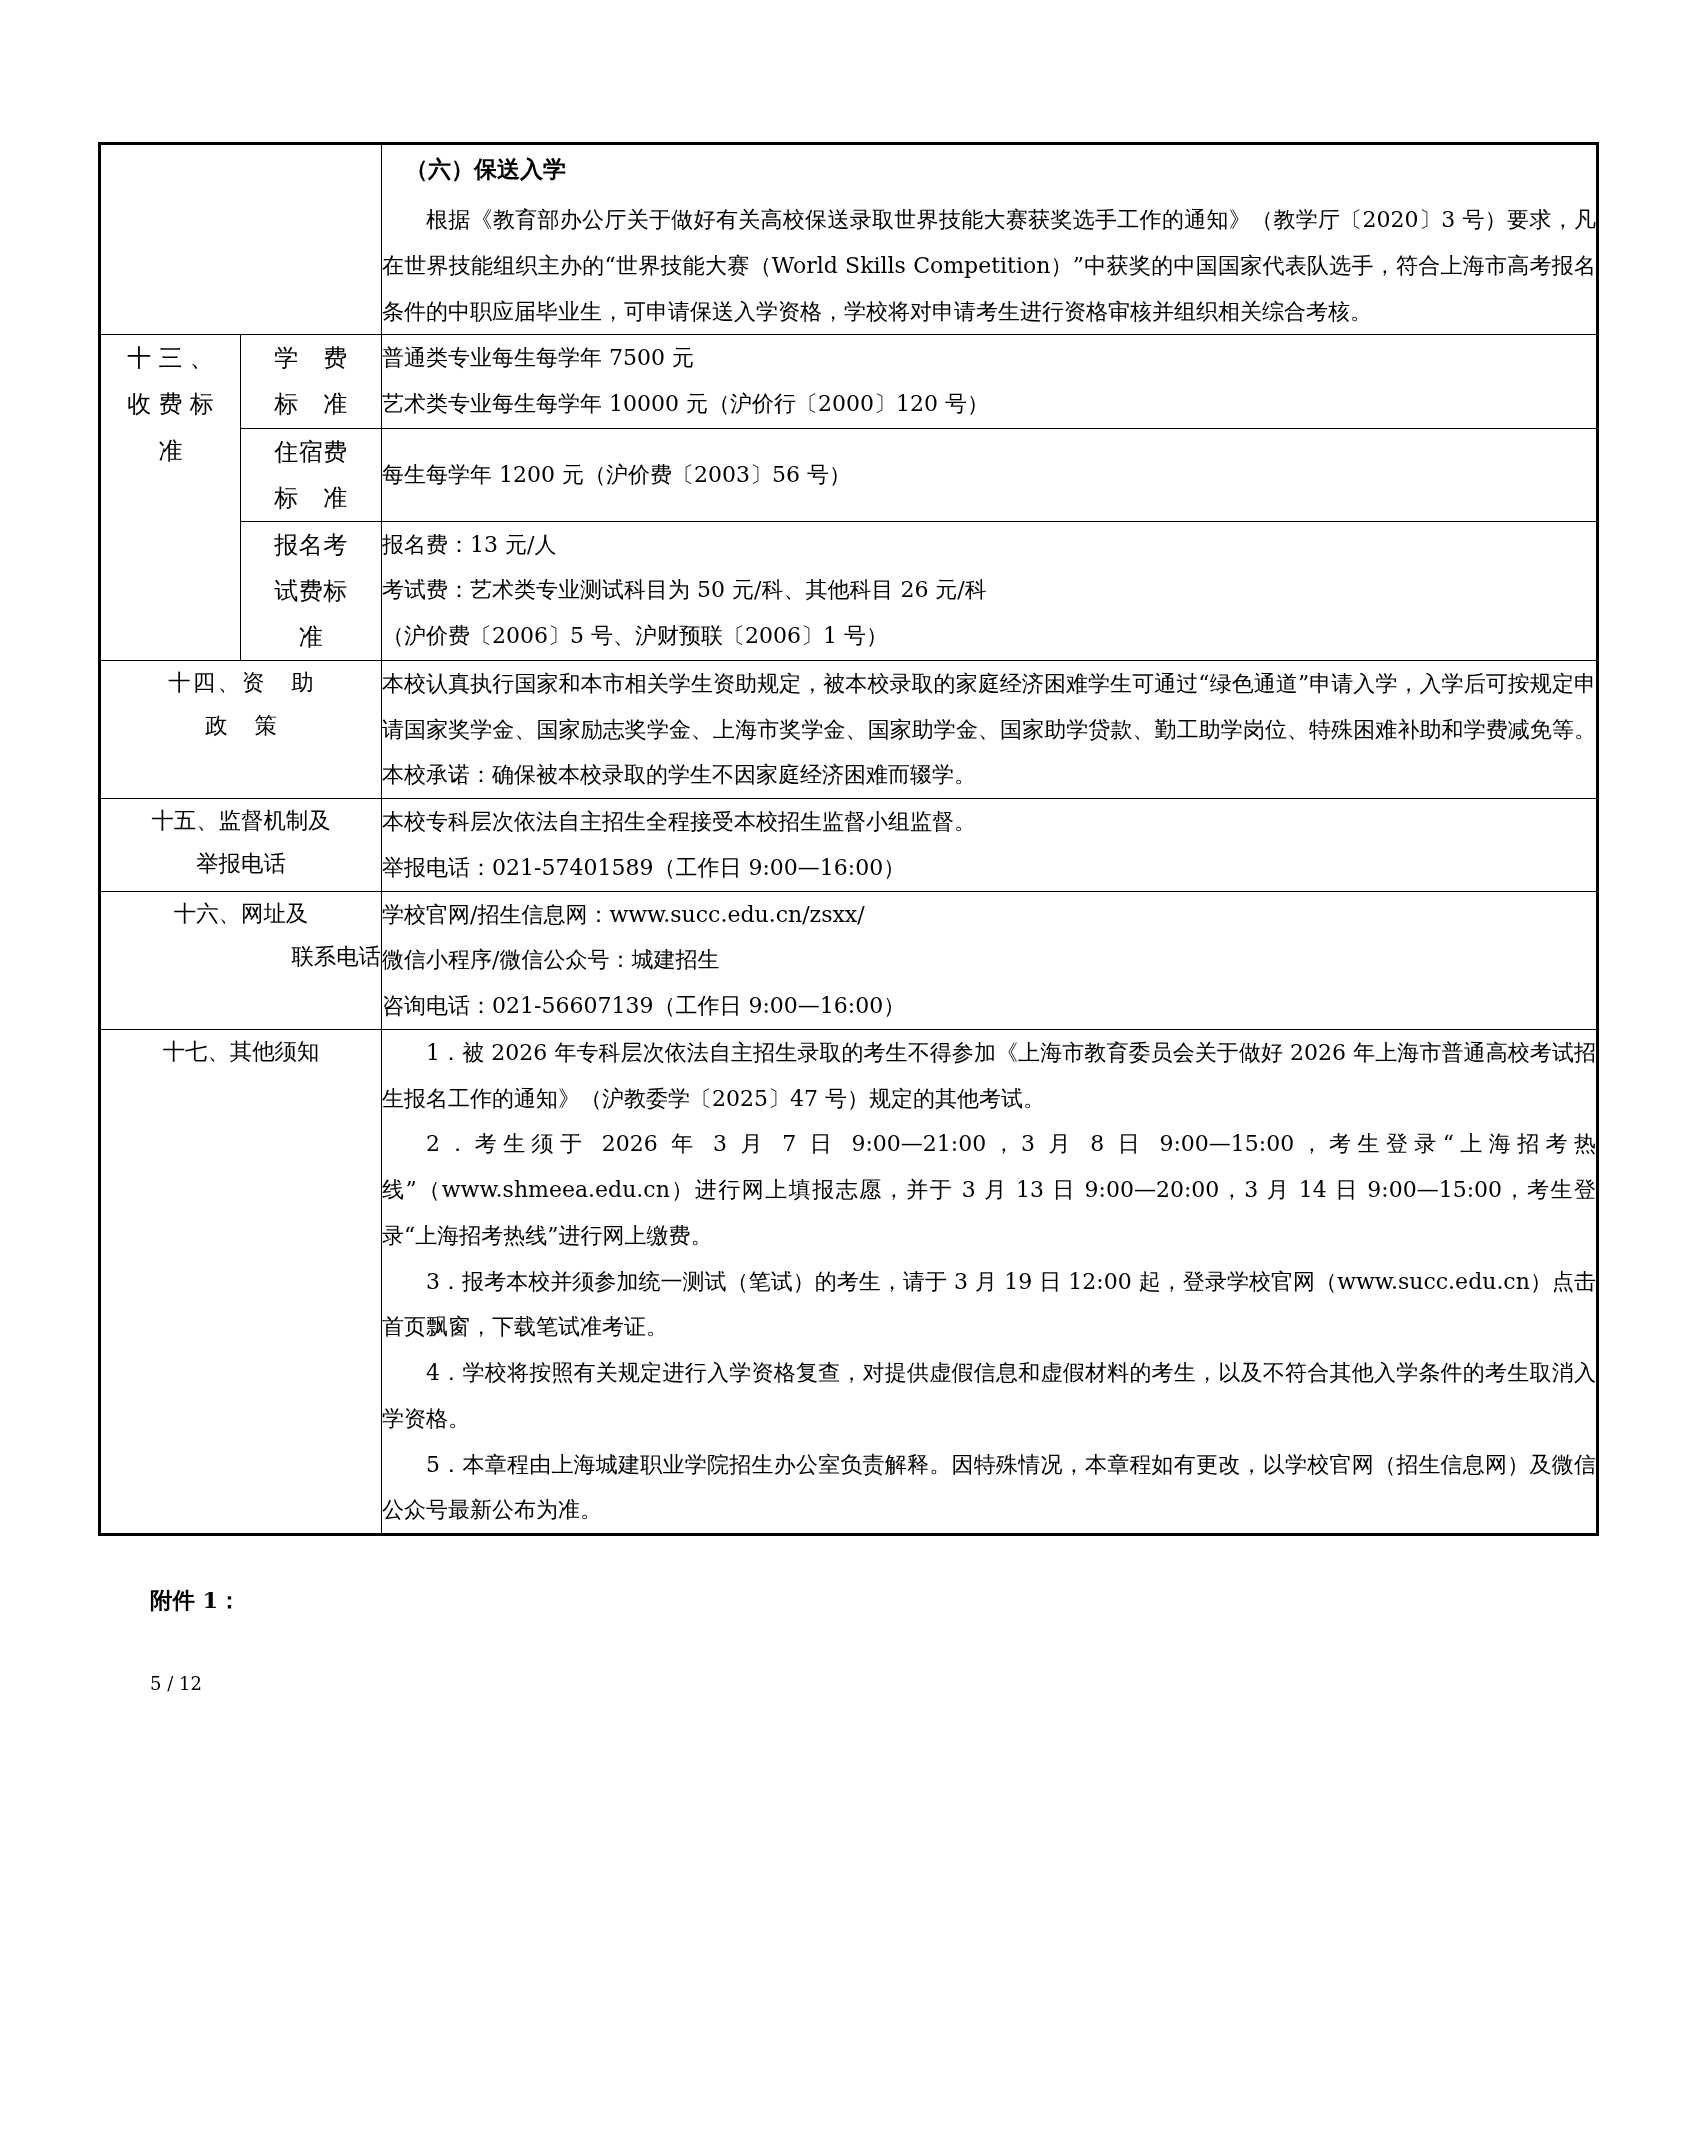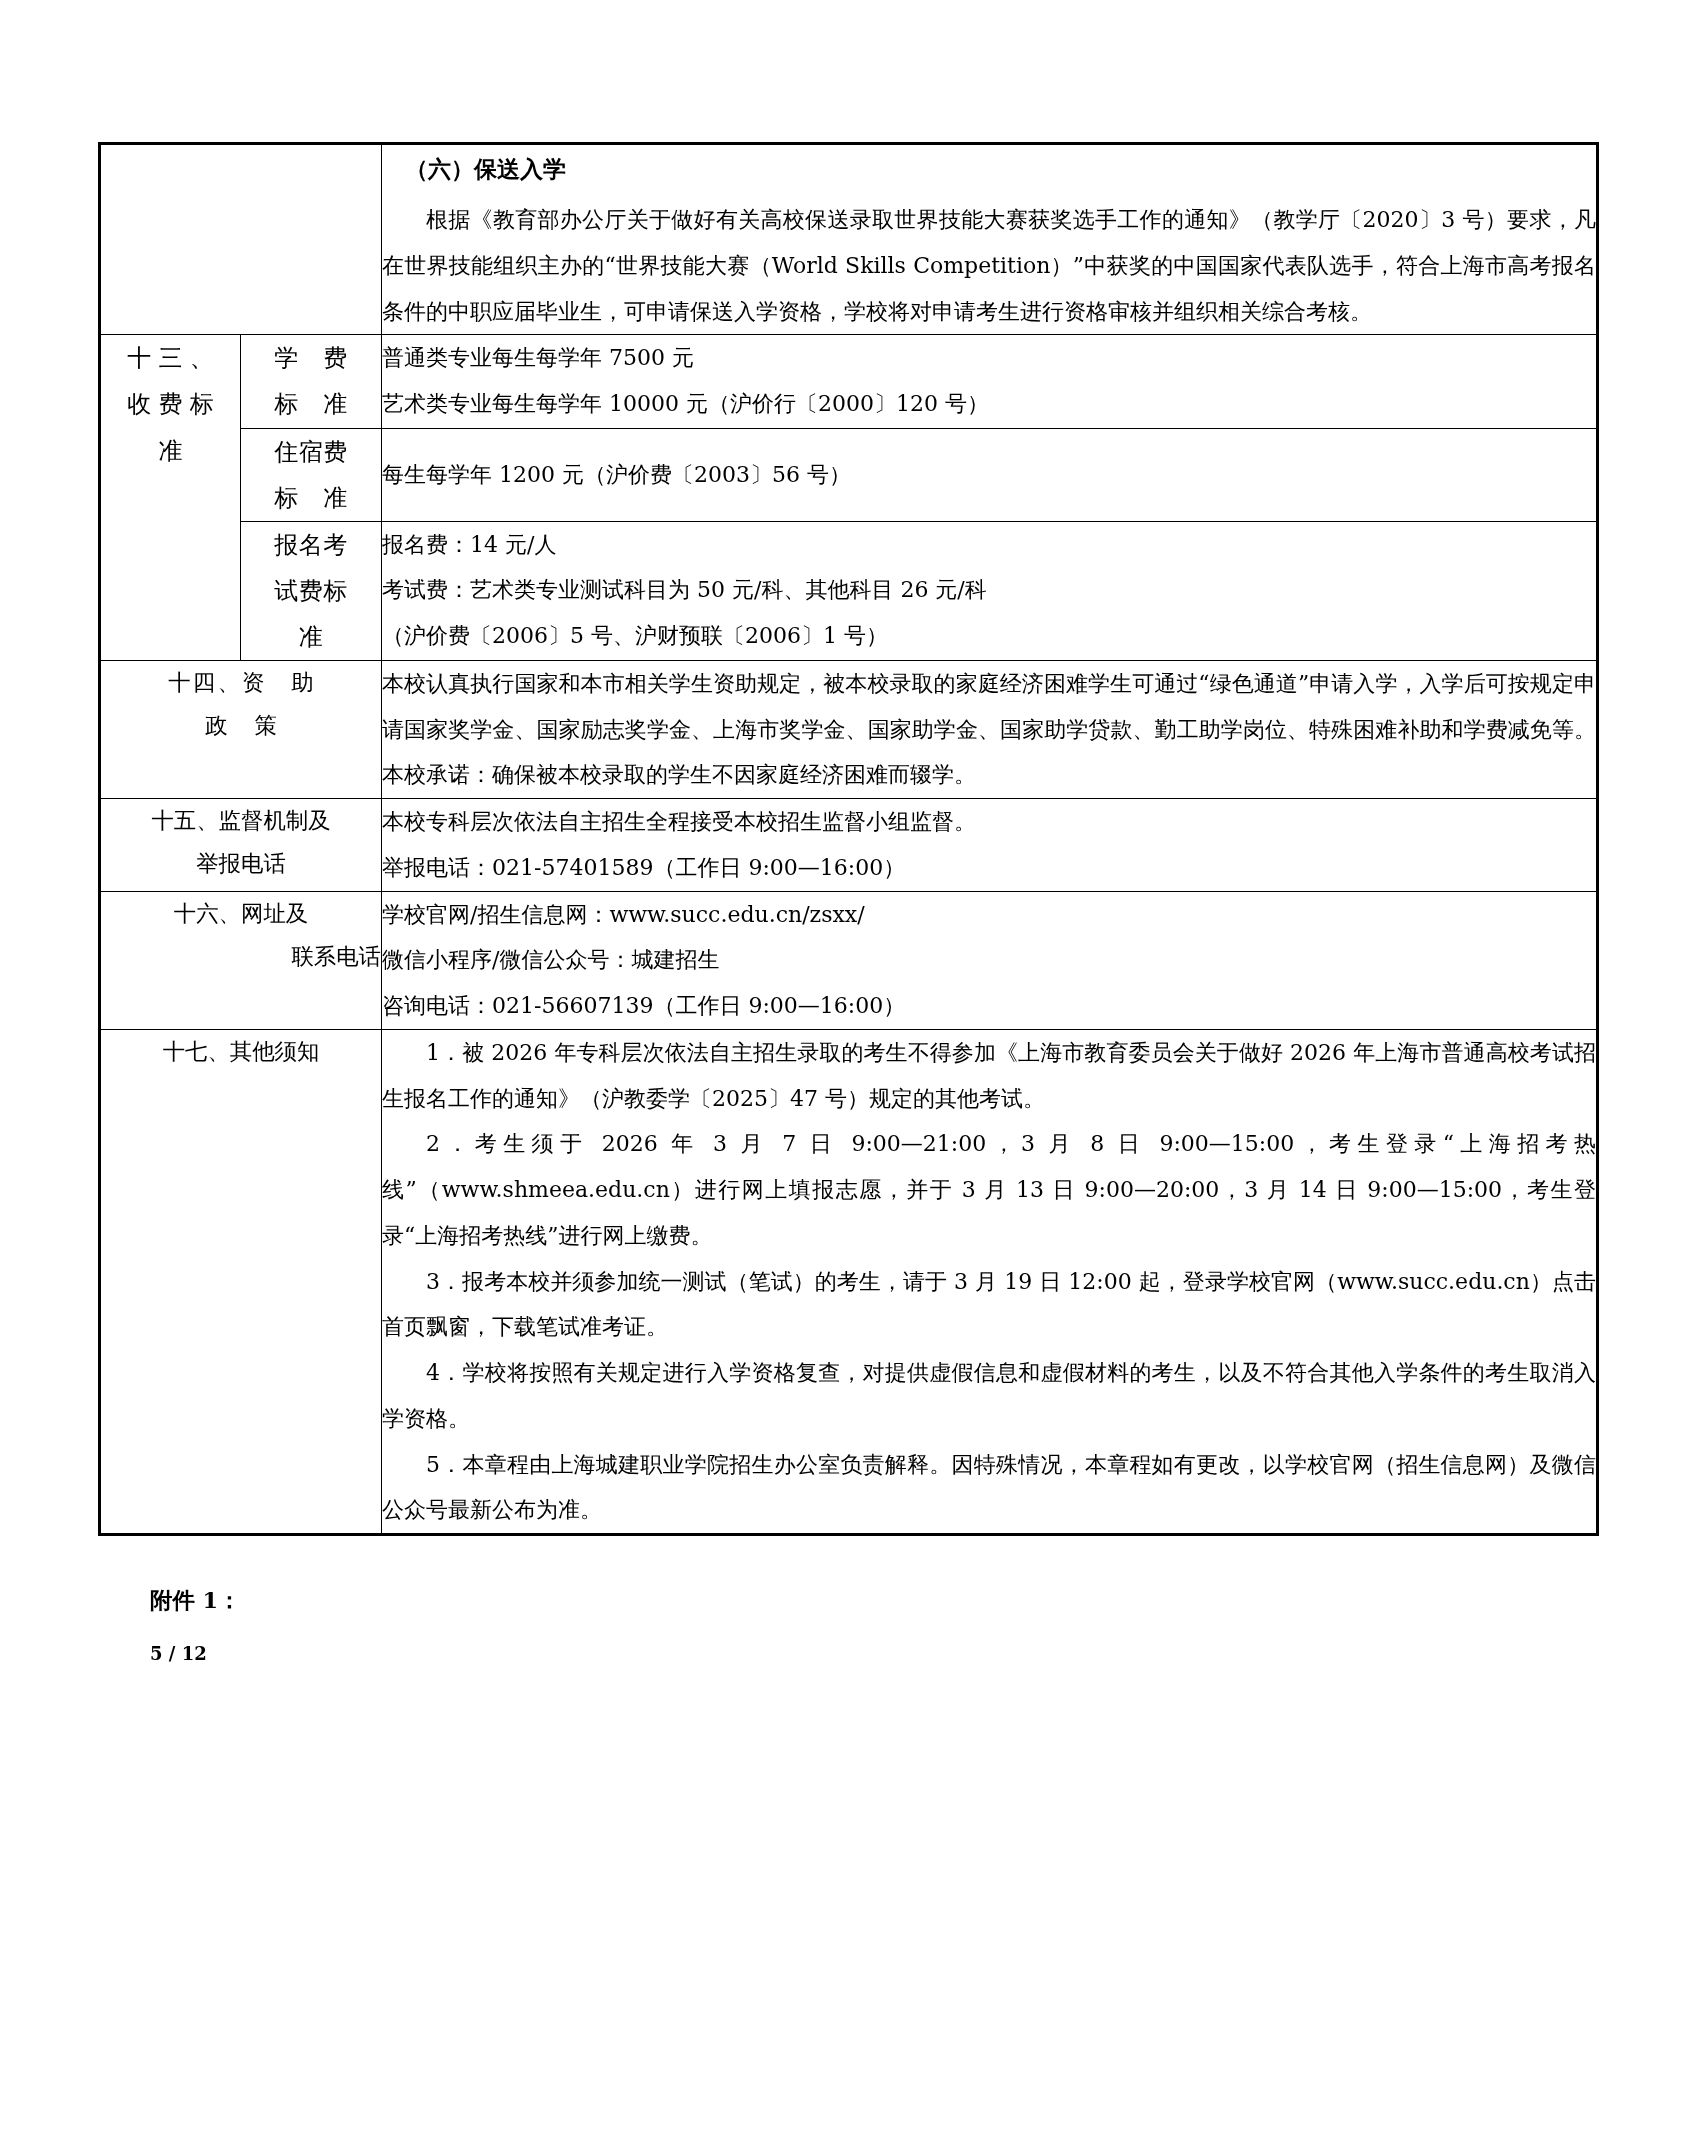--- a/index.html
+++ b/index.html
@@ -78,24 +78,24 @@
 
   
   .attach {
     margin-top: 47px;
     margin-left: 52px;
     font-size: 22.4px;
     font-weight: bold;
     line-height: 1.6;
   }
   .pagenum {
-    margin-top: 24px;
+    margin-top: 54px;
     margin-left: 52px;
     font-size: 18px;
-    font-weight: bold;
+    font-weight: normal;
     font-family: "DejaVu Serif", "Liberation Serif", serif;
   }
 </style>
 </head>
 <body>
 
 <div class="page">
 
   <table class="doc-table">
     <colgroup>
@@ -139,21 +139,21 @@
         </td>
       </tr>
 
       <tr>
         <td class="lbl">
           <span class="lbl-line">报名考</span>
           <span class="lbl-line">试费标</span>
           <span class="lbl-line">准</span>
         </td>
         <td class="body-cell">
-          <p>报名费：14 元/人</p>
+          <p>报名费：13 元/人</p>
           <p>考试费：艺术类专业测试科目为 50 元/科、其他科目 26 元/科</p>
           <p>（沪价费〔2006〕5 号、沪财预联〔2006〕1 号）</p>
         </td>
       </tr>
 
       <tr>
         <td class="lbl-spread" colspan="2">
           <span class="lbl-line lbl-just">十四、资　助</span>
           <span class="lbl-line lbl-just">政　策</span>
         </td>

